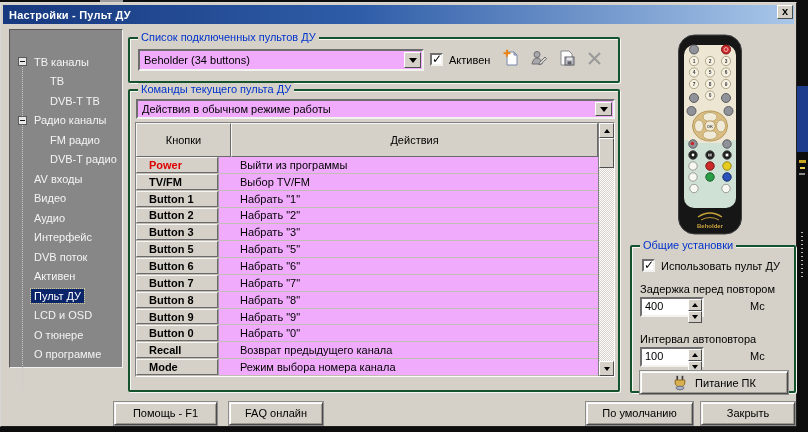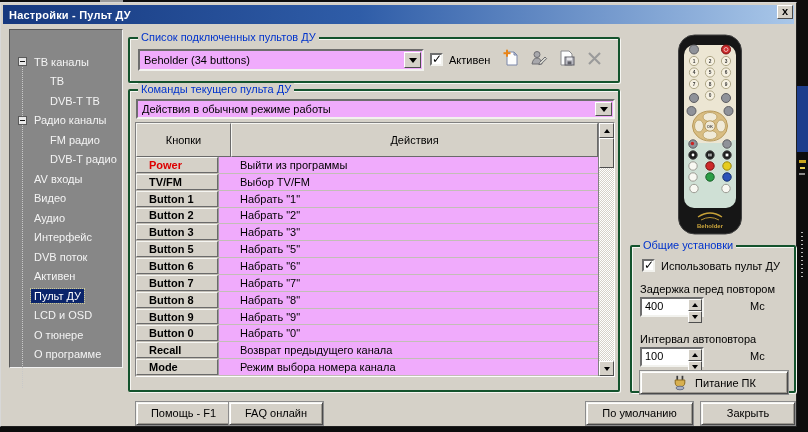--- a/index.html
+++ b/index.html
@@ -435,17 +435,17 @@
       <svg width="16" height="16" viewBox="0 0 16 16">
         <rect x="4.4" y="0.8" width="1.7" height="4.4" fill="#3a3a3a"></rect>
         <rect x="9.6" y="0.8" width="1.7" height="4.4" fill="#3a3a3a"></rect>
         <path d="M3.2 5 h9.6 v3 a4.8 4 0 0 1 -9.6 0 z" fill="#d8b050" stroke="#8a6a20"></path>
         <ellipse cx="8" cy="13" rx="4" ry="1.8" fill="#a8b0c4" stroke="#6a7288"></ellipse>
       </svg>
       <span>Питание ПК</span>
     </div>
   </div>
 
-  <div class="btn" style="left:135px; top:399px; width:95px;">Помощь - F1</div>
+  <div class="btn" style="left:113px; top:399px; width:103px;">Помощь - F1</div>
   <div class="btn" style="left:228px; top:399px; width:94px;">FAQ онлайн</div>
   <div class="btn" style="left:585px; top:399px; width:107px;">По умолчанию</div>
   <div class="btn" style="left:700px; top:399px; width:94px;">Закрыть</div>
 </div>
 
 </body></html>

